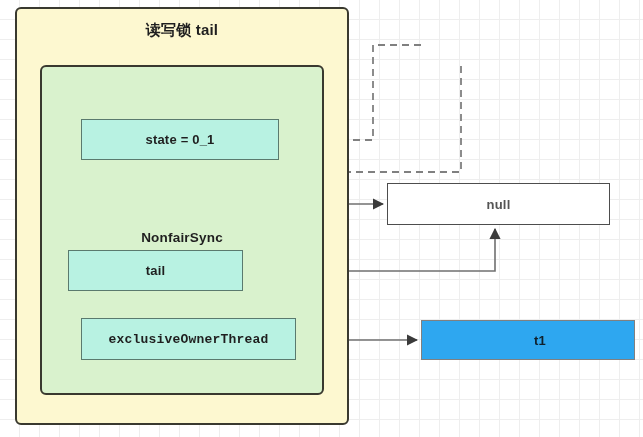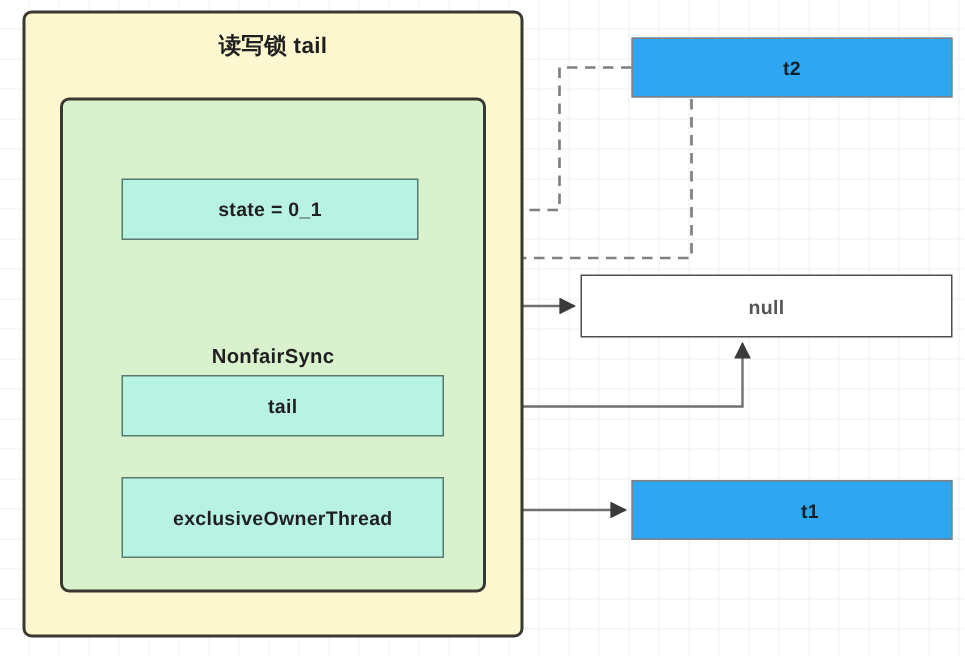--- a/index.html
+++ b/index.html
@@ -109,33 +109,30 @@
 
   <div class="node container-inner" style="left:40px; top:65px; width:284px; height:330px;">
     <span class="node-label">NonfairSync</span>
   </div>
 
   <div class="node field-box" style="left:81px; top:119px; width:198px; height:41px;">
     <span class="node-label">state = 0_1</span>
   </div>
 
 
-  <div class="node field-box" style="left:81px; top:250px; width:215px; height:41px;">
+  <div class="node field-box" style="left:68px; top:250px; width:175px; height:41px;">
     <span class="node-label">tail</span>
   </div>
 
-  <div class="node field-box" style="left:81px; top:318px; width:215px; height:54px;">
+  <div class="node field-box" style="left:81px; top:318px; width:215px; height:42px;font-family:Liberation Mono, monospace;">
     <span class="node-label">exclusiveOwnerThread</span>
   </div>
 
-  <div class="node null-box" style="left:387px; top:183px; width:248px; height:42px;">
+  <div class="node null-box" style="left:387px; top:183px; width:223px; height:42px;">
     <span class="node-label">null</span>
   </div>
 
-  <div class="node thread-box" style="left:421px; top:25px; width:214px; height:40px;">
-    <span class="node-label">t2</span>
-  </div>
 
   <div class="node thread-box" style="left:421px; top:320px; width:214px; height:40px;padding-left:24px;">
     <span class="node-label">t1</span>
   </div>
 
 </div>
 
 </body></html>

